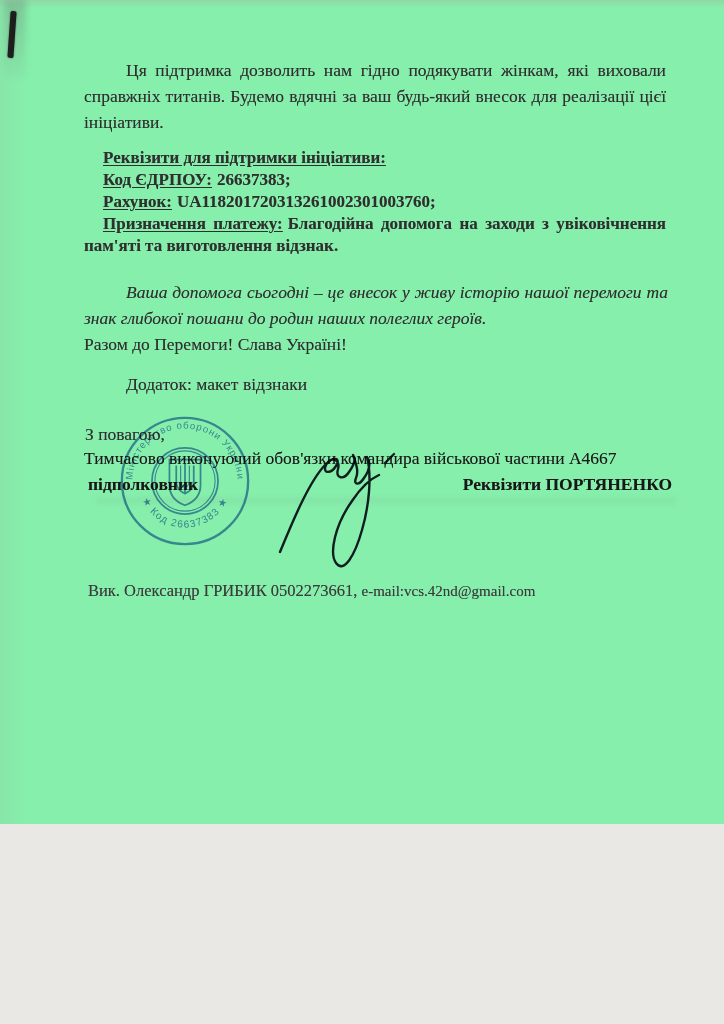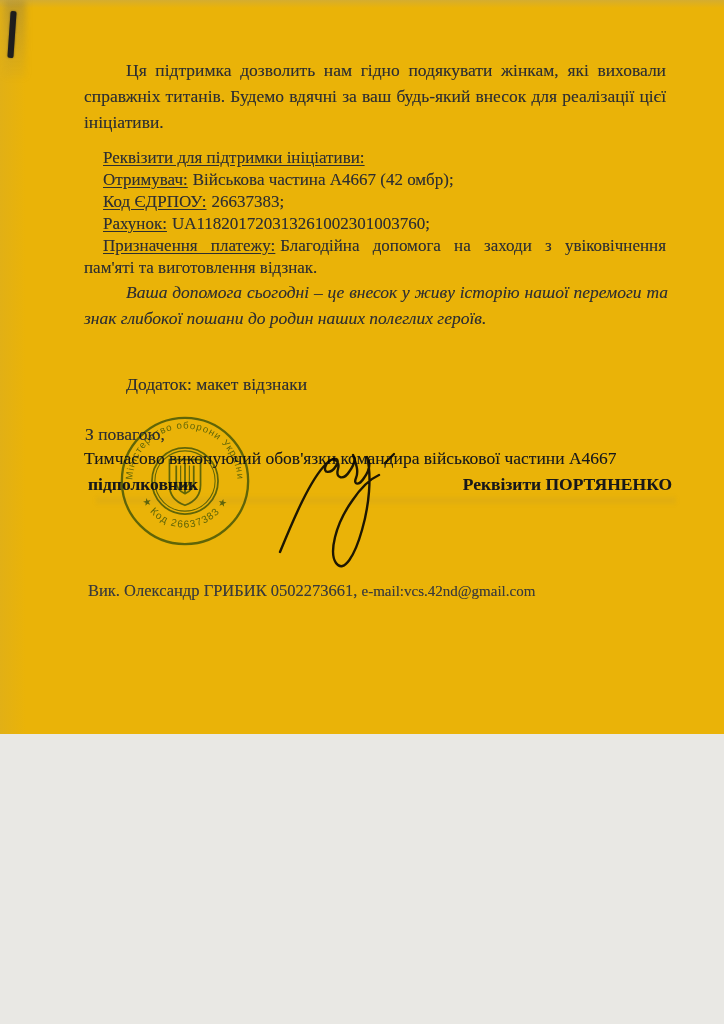--- a/index.html
+++ b/index.html
@@ -1,33 +1,33 @@
 <!DOCTYPE html>
 <html><head>
 <meta charset="utf-8">
 <style>
   html,body{margin:0;padding:0;}
   body{width:724px;height:1024px;background:#e9e8e4;font-family:"Liberation Serif",serif;}
   .page{
-    position:relative;width:724px;height:734px;overflow:hidden;
-    background:#eab308;color:#2f2f2f;
+    position:relative;width:724px;height:824px;overflow:hidden;
+    background:#86efac;color:#2f2f2f;
   }
   .page::before{
     content:"";position:absolute;left:0;top:0;width:100%;height:8px;
     background:linear-gradient(180deg,rgba(160,158,150,.28),rgba(160,158,150,0));
     pointer-events:none;
   }
   .page::after{
     content:"";position:absolute;left:0;top:0;width:26px;height:100%;
     background:linear-gradient(90deg,rgba(150,148,142,.10),rgba(150,148,142,0));
     pointer-events:none;
   }
   .txt{position:absolute;font-size:17.5px;line-height:26px;text-shadow:0 0 .5px rgba(70,70,70,.5);}
   .para1{left:84px;top:57px;width:582px;text-align:justify;text-indent:42px;}
-  .reqs{left:84px;top:147px;width:582px;font-size:17px;line-height:22px;}
+  .reqs{left:84px;top:147px;width:582px;font-size:17px;line-height:22px;font-weight:bold;}
   .reqs p{margin:0;text-indent:19px;text-align:justify;}
   .u{text-decoration:underline;text-underline-offset:2px;}
   .req-val{margin-left:5px;}
   .para2{left:84px;top:279px;width:584px;}
   .para2 p{margin:0;}
   .para2 .indent{text-indent:42px;text-align:justify;font-style:italic;}
   .dodatok{left:126px;top:371px;}
   .zpov{left:85px;top:421px;}
   .boldline{left:84px;top:445px;width:590px;font-weight:normal;color:#181818;}
   .boldrow{left:88px;top:471px;width:584px;display:flex;justify-content:space-between;font-weight:bold;color:#181818;}
@@ -62,35 +62,33 @@
 
   <div class="corner-smudge"></div>
   <div class="corner-mark"></div>
   <div class="smudge-line"></div>
 
   <div class="txt para1">Ця підтримка дозволить нам гідно подякувати жінкам, які виховали справжніх титанів. Будемо вдячні за ваш будь-який внесок для реалізації цієї ініціативи.</div>
 
   <div class="txt reqs">
     <p><span class="u">Реквізити для підтримки ініціативи:</span></p>
     <p>
-      <span class="u">Отримувач:</span><span class="req-val">Військова частина А4667 (42 омбр);</span>
-    </p>
-    <p>
       <span class="u">Код ЄДРПОУ:</span><span class="req-val">26637383;</span>
     </p>
     <p>
       <span class="u">Рахунок:</span><span class="req-val">UA118201720313261002301003760;</span>
     </p>
     <p>
       <span class="u">Призначення платежу:</span><span class="req-val">Благодійна допомога на заходи з увіковічнення пам'яті та виготовлення відзнак.</span>
     </p>
   </div>
 
   <div class="txt para2">
     <p class="indent">Ваша допомога сьогодні – це внесок у живу історію нашої перемоги та знак глибокої пошани до родин наших полеглих героїв.</p>
+    <p>Разом до Перемоги! Слава Україні!</p>
   </div>
 
   <div class="txt dodatok">Додаток: макет відзнаки</div>
 
   <div class="txt zpov">З повагою,</div>
   <div class="txt boldline">Тимчасово виконуючий обов'язки командира військової частини А4667</div>
   <div class="txt boldrow">
     <span>підполковник</span>
     <span>Реквізити ПОРТЯНЕНКО</span>
   </div>

